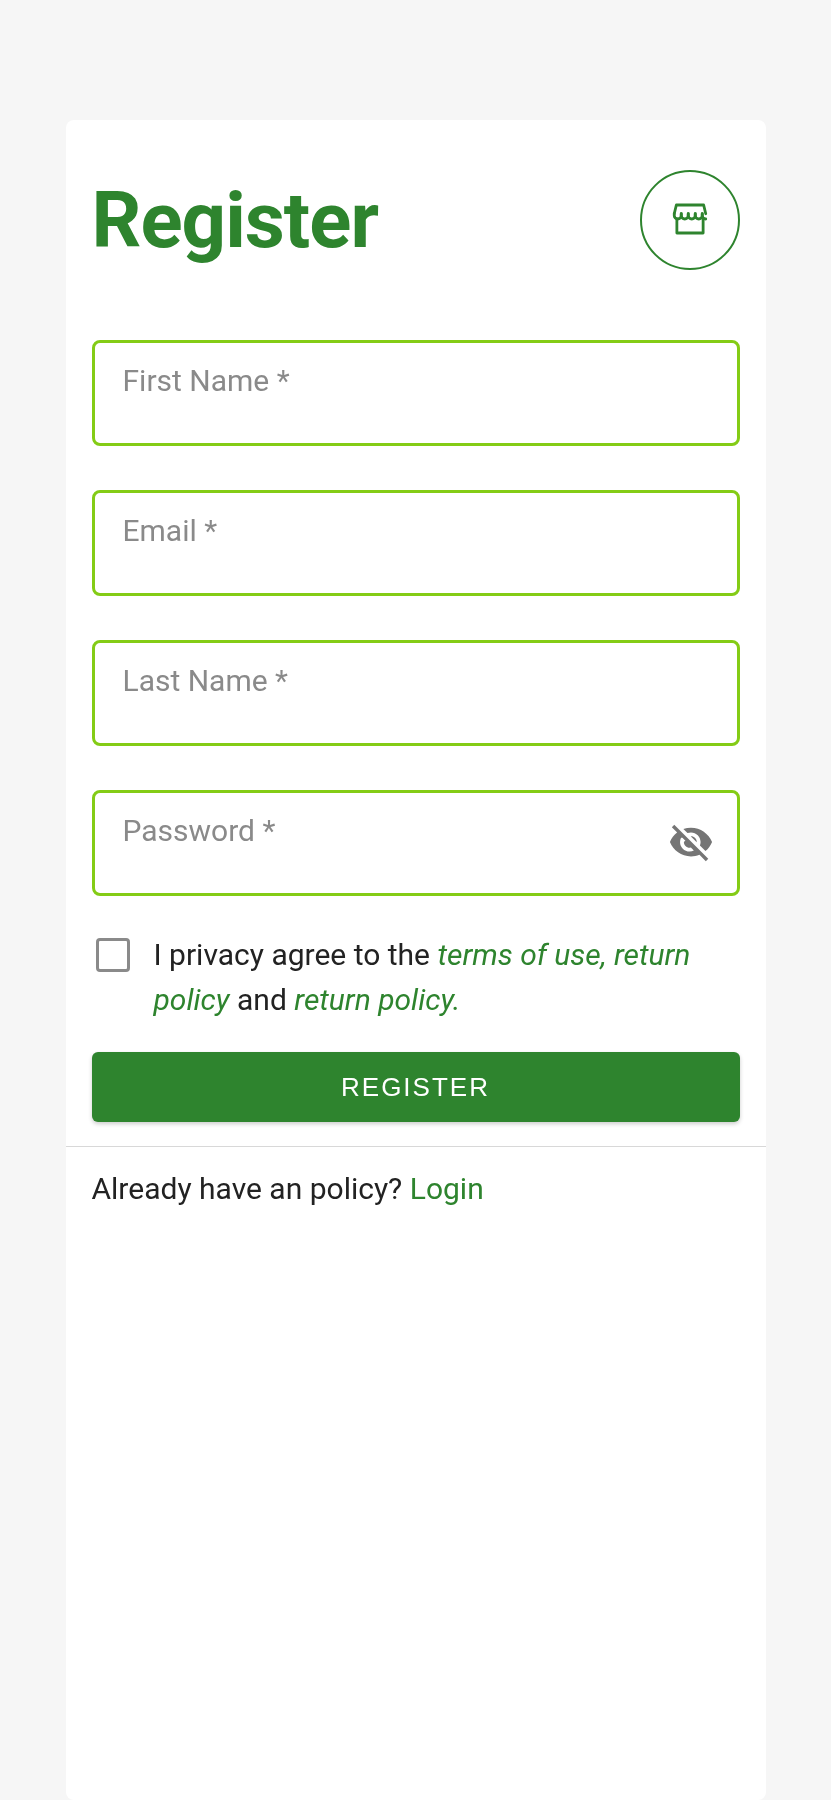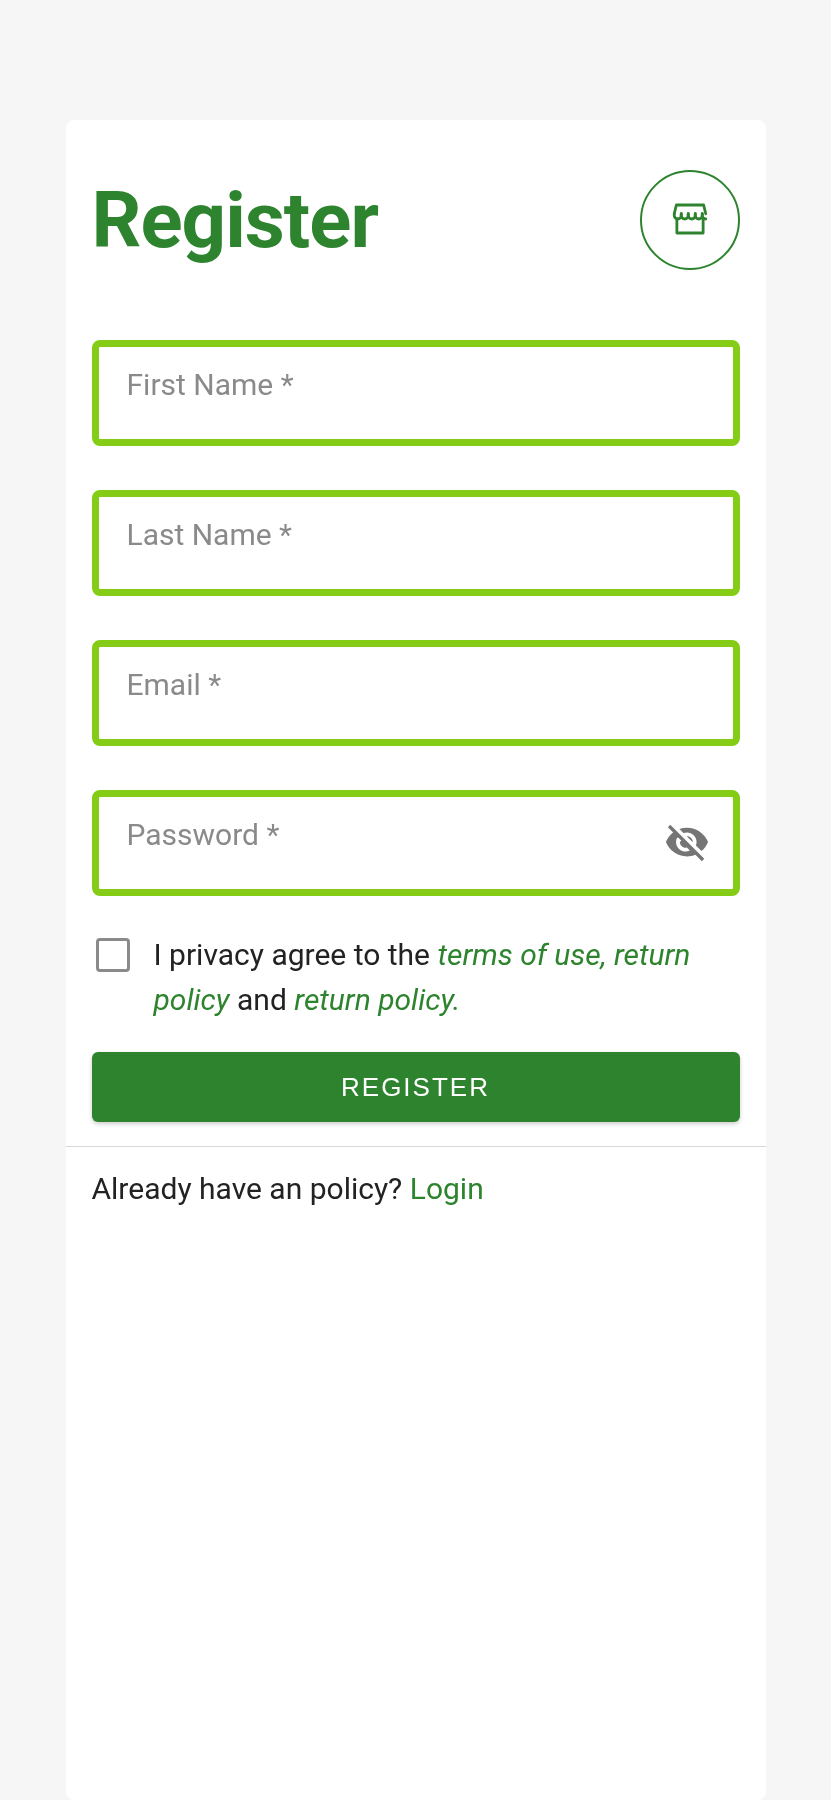--- a/index.html
+++ b/index.html
@@ -38,21 +38,21 @@
     display: flex;
     align-items: center;
     justify-content: center;
     cursor: pointer;
   }
   .shop-btn svg { width: 42px; height: 42px; stroke: #2e842e; fill: none; }
   .field {
     position: relative;
     width: 100%;
     height: 106px;
-    border: 7px solid #84cc16;
+    border: 3px solid #84cc16;
     border-radius: 8px;
     margin-bottom: 44px;
     display: flex;
     align-items: center;
     padding: 0 26px;
   }
   .field.last { margin-bottom: 36px; }
   .field-label {
     position: absolute;
     left: 28px;
@@ -152,27 +152,27 @@
       </span>
     </button>
   </div>
 
   <div class="field">
     <span class="field-label">First Name *</span>
     <input type="text" value="" style="">
   </div>
 
   <div class="field">
+    <span class="field-label">Email *</span>
+    <input type="email" value="" style="">
+  </div>
+
+  <div class="field">
     <span class="field-label">Last Name *</span>
     <input type="text" value="" style="">
-  </div>
-
-  <div class="field">
-    <span class="field-label">Email *</span>
-    <input type="email" value="" style="">
   </div>
 
   <div class="field last">
     <span class="field-label">Password *</span>
     <input type="password" value="" style="">
     <button class="eye-btn">
       <span>
         <svg viewBox="0 0 24 24">
             <path d="M12 7c2.76 0 5 2.24 5 5 0 .65-.13 1.26-.36 1.83l2.92 2.92c1.51-1.26 2.7-2.89 3.43-4.75-1.73-4.39-6-7.5-11-7.5-1.4 0-2.74.25-3.98.7l2.16 2.16C10.74 7.13 11.35 7 12 7zM2 4.27l2.28 2.28.46.46C3.08 8.3 1.78 10.02 1 12c1.73 4.39 6 7.5 11 7.5 1.55 0 3.03-.3 4.38-.84l.42.42L19.73 22 21 20.73 3.27 3 2 4.27zM7.53 9.8l1.55 1.55c-.05.21-.8.43-.8.65 0 1.66 1.34 3 3 3 .22 0 .44-.3.65-.08l1.55 1.55c-.67.33-1.41.53-2.2.53-2.76 0-5-2.24-5-5 0-.79.2-1.53.53-2.2zm4.31-.78 3.15 3.15.02-.16c0-1.66-1.34-3-3-3l-.17.01z"></path>
           </svg>

